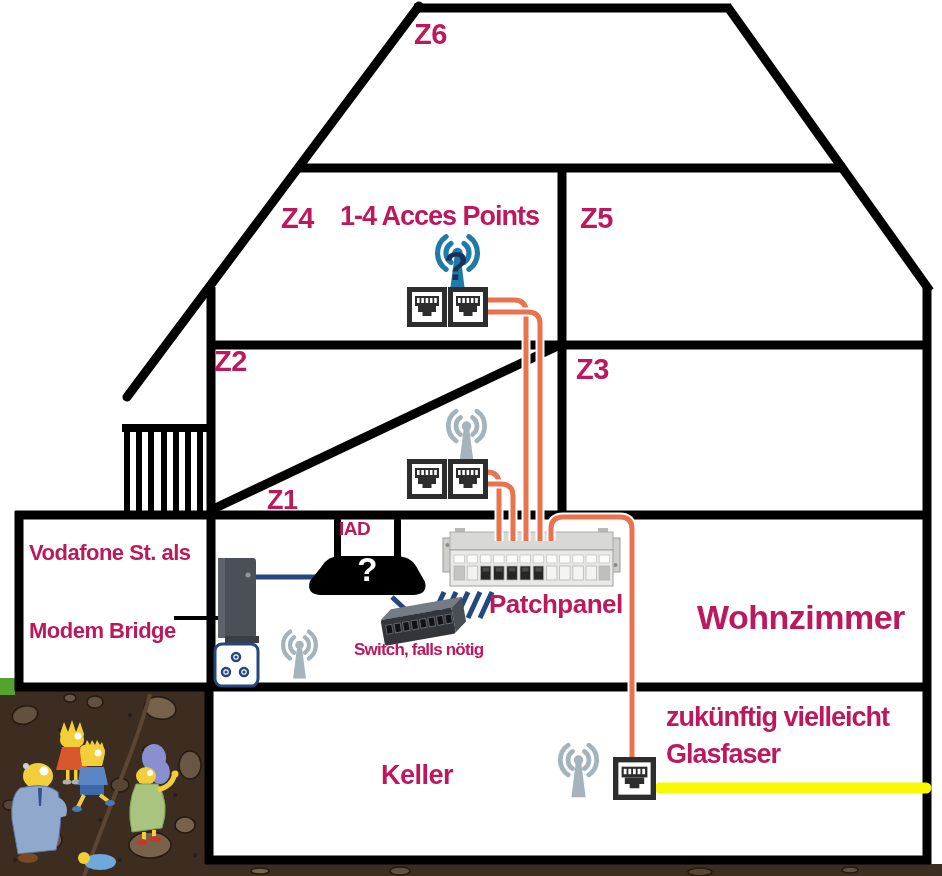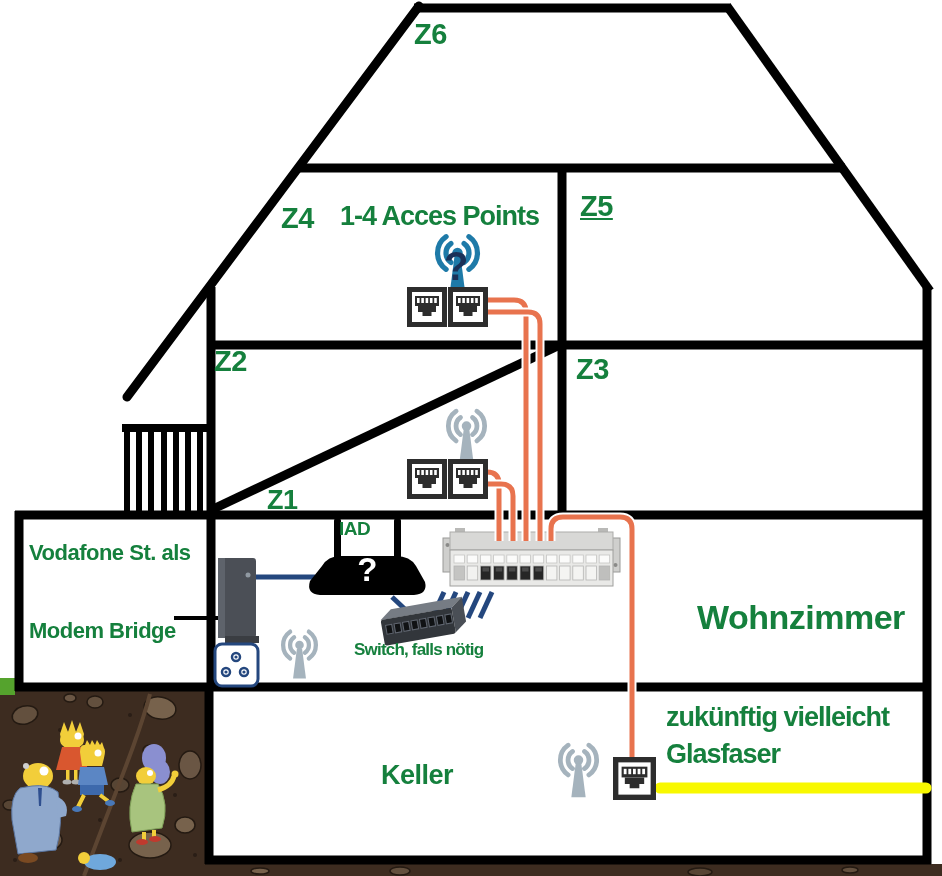--- a/index.html
+++ b/index.html
@@ -1,24 +1,24 @@
 <!DOCTYPE html>
 <html><head>
 <meta charset="utf-8">
 <style>
   html,body{margin:0;padding:0;background:#fff;}
   #stage{position:relative;width:942px;height:876px;background:#fff;overflow:hidden;
          font-family:"Liberation Sans",sans-serif;}
   #art{position:absolute;left:0;top:0;}
   .lbl{position:absolute;font-family:"Liberation Sans",sans-serif;font-weight:bold;
-       color:#15803d;line-height:1;white-space:nowrap;letter-spacing:-0.5px;z-index:5;}
+       color:#be185d;line-height:1;white-space:nowrap;letter-spacing:-0.5px;z-index:5;}
   .room{font-size:29px;}
   #lbl-z6{left:414px;top:20px;}
   #lbl-z4{left:281px;top:204px;}
-  #lbl-z5{left:580px;top:192px;text-decoration:underline;}
+  #lbl-z5{left:580px;top:204px;}
   #lbl-z2{left:214px;top:347px;}
   #lbl-z3{left:576px;top:355px;}
   #lbl-z1{left:267px;top:487px;font-size:27px;}
   #lbl-ap{left:340px;top:203px;width:250px;text-align:left;font-size:27px;letter-spacing:-1px;}
   #lbl-apq{left:444px;top:246px;font-size:40px;color:#1B3158;}
   #lbl-iad{left:339px;top:519px;font-size:19px;}
   #lbl-iadq{left:352px;top:553px;width:30px;text-align:center;font-size:33px;color:#fff;}
   #lbl-patch{left:489px;top:591px;font-size:26px;}
   #lbl-switch{left:354px;top:641px;font-size:17px;letter-spacing:-0.8px;}
   #lbl-wohn{left:697px;top:600px;font-size:34px;}
@@ -316,20 +316,21 @@
   <div class="lbl room" id="lbl-z6">Z6</div>
   <div class="lbl room" id="lbl-z4">Z4</div>
   <div class="lbl room" id="lbl-z5">Z5</div>
   <div class="lbl room" id="lbl-z2">Z2</div>
   <div class="lbl room" id="lbl-z3">Z3</div>
   <div class="lbl" id="lbl-z1">Z1</div>
   <div class="lbl" id="lbl-ap">1-4 Acces Points</div>
   <div class="lbl" id="lbl-apq">?</div>
   <div class="lbl" id="lbl-iad">IAD</div>
   <div class="lbl" id="lbl-iadq">?</div>
+  <div class="lbl" id="lbl-patch">Patchpanel</div>
   <div class="lbl" id="lbl-switch">Switch, falls nötig</div>
   <div class="lbl" id="lbl-wohn">Wohnzimmer</div>
   <div class="lbl" id="lbl-keller">Keller</div>
   <div class="lbl" id="lbl-gl1">zukünftig vielleicht</div>
   <div class="lbl" id="lbl-gl2">Glasfaser</div>
   <div class="lbl" id="lbl-vf1">Vodafone St. als</div>
   <div class="lbl" id="lbl-vf2">Modem Bridge</div>
 </div>
 
 </body></html>

